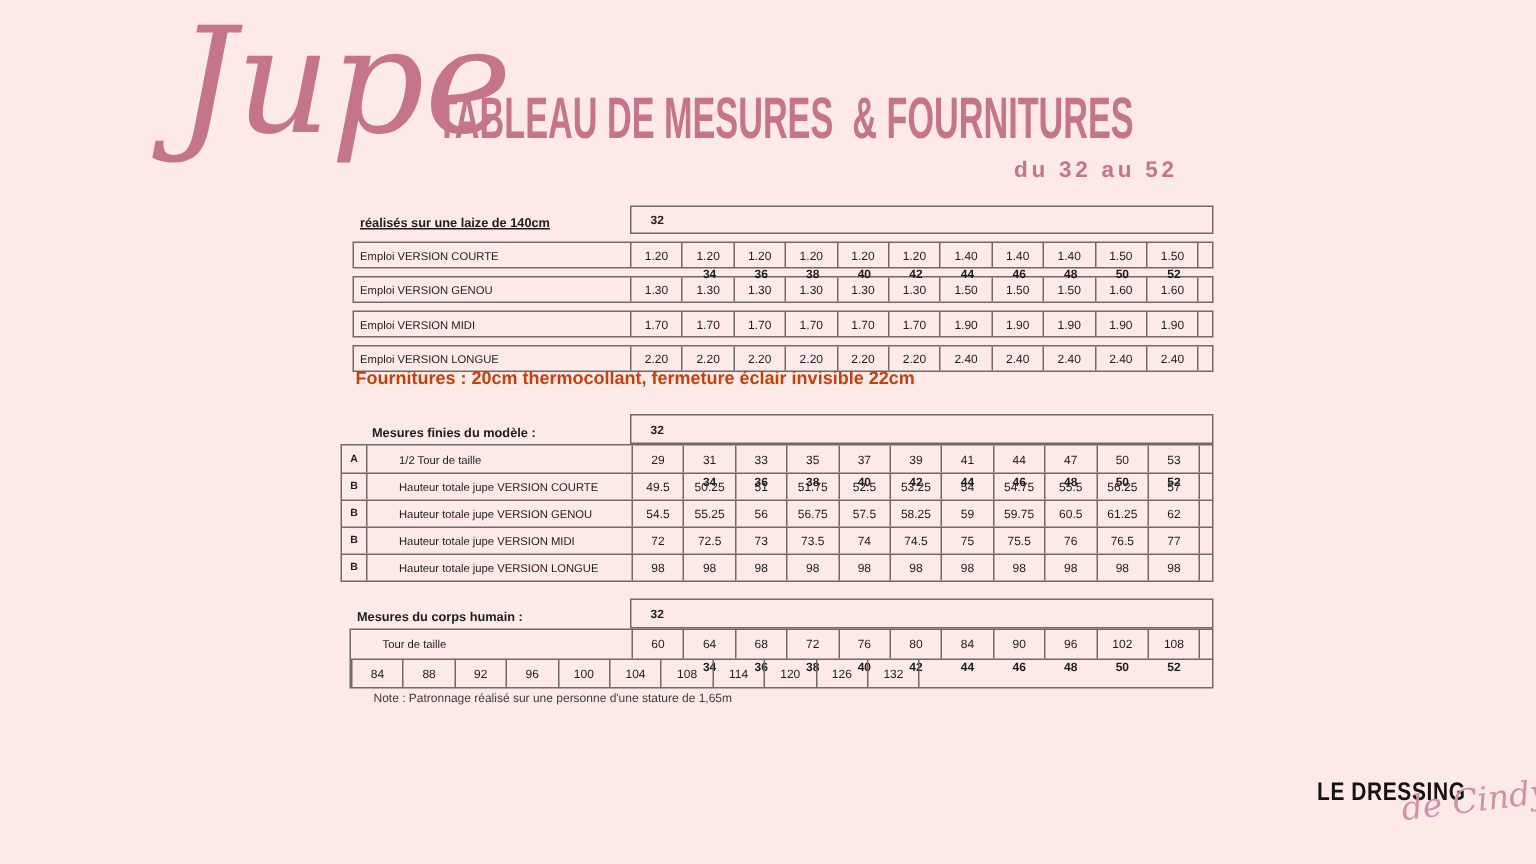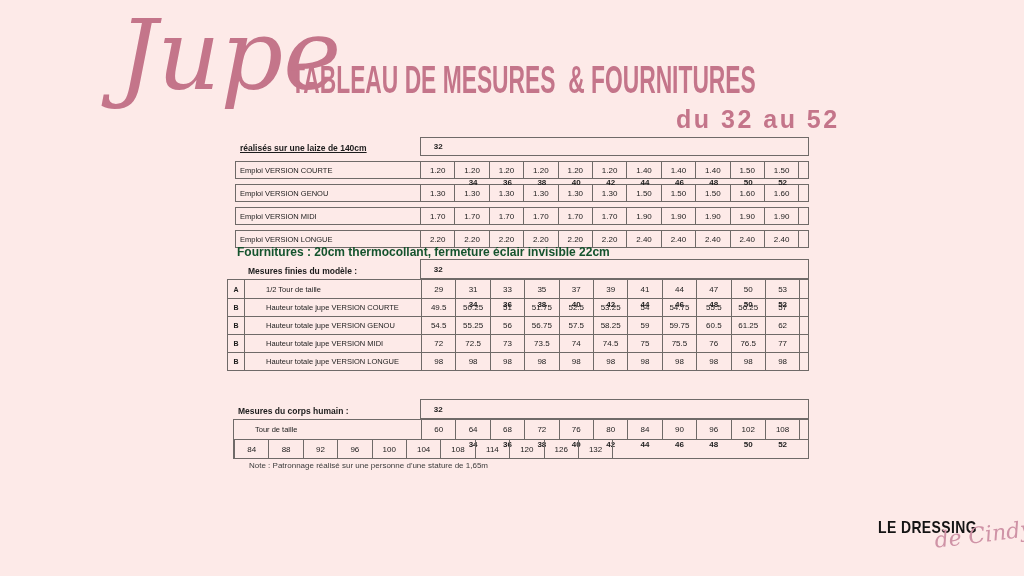--- a/index.html
+++ b/index.html
@@ -34,21 +34,21 @@
     font-size:39px;
     font-weight:bold;
     color:var(--pink);
     letter-spacing:0px;
     white-space:pre;
     transform:scaleX(0.585);
     transform-origin:left top;
   }
   .subtitle{
     left:676px; top:105px;
-    font-size:25px;
+    font-size:15px;
     font-weight:bold;
     color:var(--pink);
     letter-spacing:2.5px;
     white-space:nowrap;
   }
 
   
   .thead{display:flex;align-items:stretch;}
   .hlabel{
     display:flex;align-items:flex-end;
@@ -84,21 +84,21 @@
   #table1 .hlabel{width:185px;text-decoration:underline;}
   .rowbox{
     display:flex;height:18px;
     border:1px solid var(--bc);
     margin-top:5px;
     background:var(--bg);
   }
   .rowbox .lcell{width:184px;}
 
   
-  #table2{left:227px; top:259px;}
+  #table2{left:227px; top:276px;}
   #table2 .thead{height:20px;}
   .hspacer{width:16px;}
   #table2 .hlabel{width:177px;}
   .body-box{border:1px solid var(--bc);}
   .brow{display:flex;height:18px;}
   .brow + .brow{border-top:1px solid var(--bc);}
   .letter{
     width:16px;flex:0 0 16px;
     display:flex;align-items:center;justify-content:center;
     font-size:7px;font-weight:bold;
@@ -108,21 +108,21 @@
   
   #table3{left:233px; top:399px;}
   #table3 .thead{height:20px;}
   #table3 .hlabel{width:187px;}
   #table3 .brow{height:19px;}
   #table3 .lcell{width:187px;border-left:none;}
 
   
   .fournitures{
     left:237px; top:245px;
-    font-size:12px;font-weight:bold;color:#14532d;
+    font-size:12px;font-weight:bold;color:#c2410c;
   }
   .footnote{
     left:237px; top:461px;
     font-size:8px;color:#3c3c3c;padding-left:12px;
   }
 
   
   .brand{
     left:878px; top:518px;
     font-size:17px;font-weight:bold;color:#141414;

